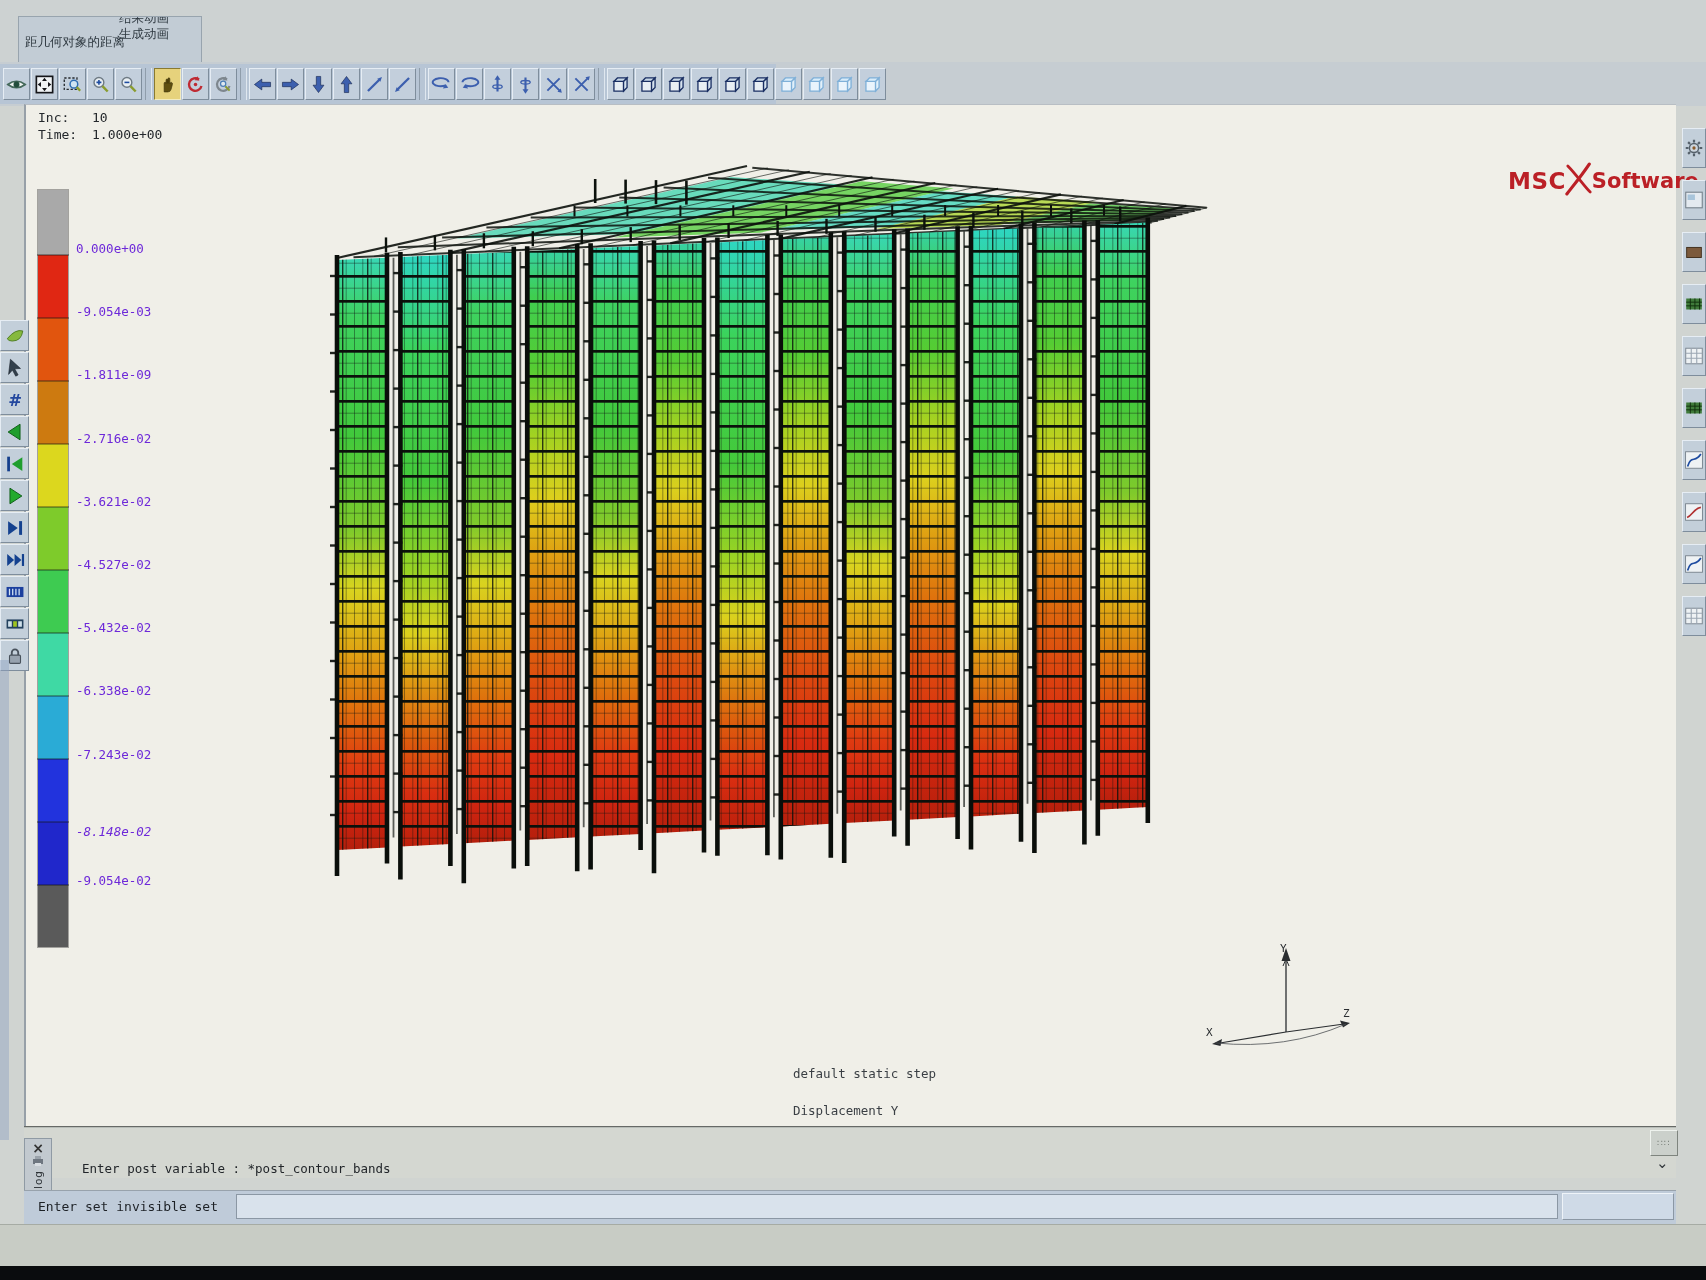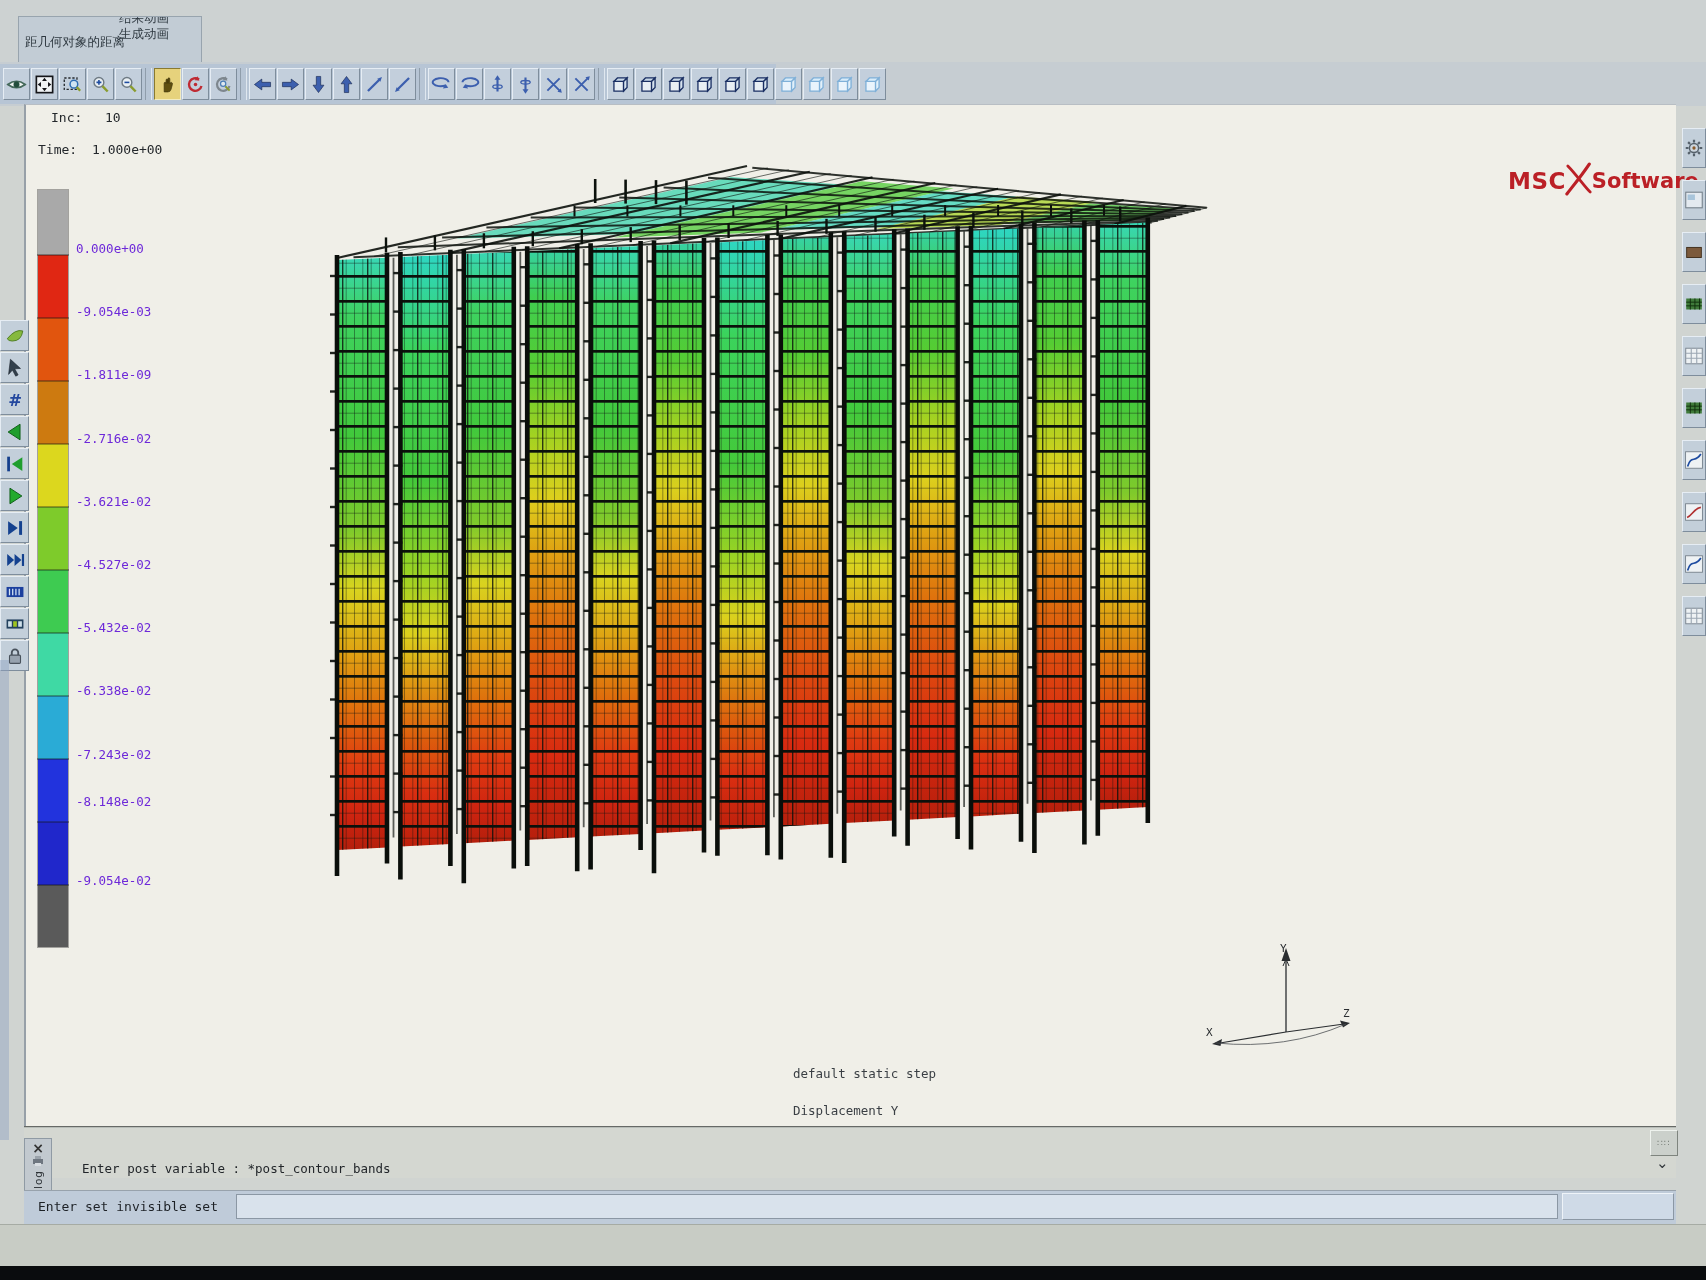--- a/index.html
+++ b/index.html
@@ -360,24 +360,24 @@
               <path d="M4.5 8.5l4-4h11l-4 4z" fill="#d8ecfa"></path>
               <path d="M15.5 8.5l4-4v11l-4 4z" fill="#e2f0fa"></path>
             </g>
           </svg>
         </span>
       </div>
     </div>
 
   <div class="viewport"></div>
 
-  <div class="kv mono" style="top:110px;margin-left:13px;">
+  <div class="kv mono" style="top:110px;">
     <span class="lbl">Inc:</span><span>10</span>
   </div>
-  <div class="kv mono" style="top:142px;">
+  <div class="kv mono" style="top:127px;">
     <span class="lbl">Time:</span><span>1.000e+00</span>
   </div>
 
   <div id="legend-blocks">
       <div style="height: 65px; background: rgb(169, 169, 169);"></div>
       <div style="height: 63px; background: rgb(224, 39, 19);"></div>
       <div style="height: 63px; background: rgb(225, 85, 14);"></div>
       <div style="height: 63px; background: rgb(205, 122, 16);"></div>
       <div style="height: 63px; background: rgb(220, 215, 30);"></div>
       <div style="height: 63px; background: rgb(126, 203, 43);"></div>
@@ -391,21 +391,21 @@
   <div id="legend-labels" class="mono">
       <div style="top: 51px;">0.000e+00</div>
       <div style="top: 114.2px;">-9.054e-03</div>
       <div style="top: 177.4px;">-1.811e-09</div>
       <div style="top: 240.6px;">-2.716e-02</div>
       <div style="top: 303.8px;">-3.621e-02</div>
       <div style="top: 367px;">-4.527e-02</div>
       <div style="top: 430.2px;">-5.432e-02</div>
       <div style="top: 493.4px;">-6.338e-02</div>
       <div style="top: 556.6px;">-7.243e-02</div>
-      <div style="top: 604px;">-8.148e-02</div>
+      <div style="top: 634px; font-style: italic;">-8.148e-02</div>
       <div style="top: 683px;">-9.054e-02</div>
     </div>
 
   <div class="logo">
     <span class="t1">MSC</span>
     <span style="margin:0 -1px;">
       <svg width="28" height="34" viewBox="0 0 30 34">
         <path d="M3 3C12 12 20 24 27 31" stroke="#bb2026" stroke-width="3" fill="none" stroke-linecap="round"></path>
         <path d="M26 1C18 13 9 24 2 33" stroke="#bb2026" stroke-width="3.4" fill="none" stroke-linecap="round"></path>
       </svg>

